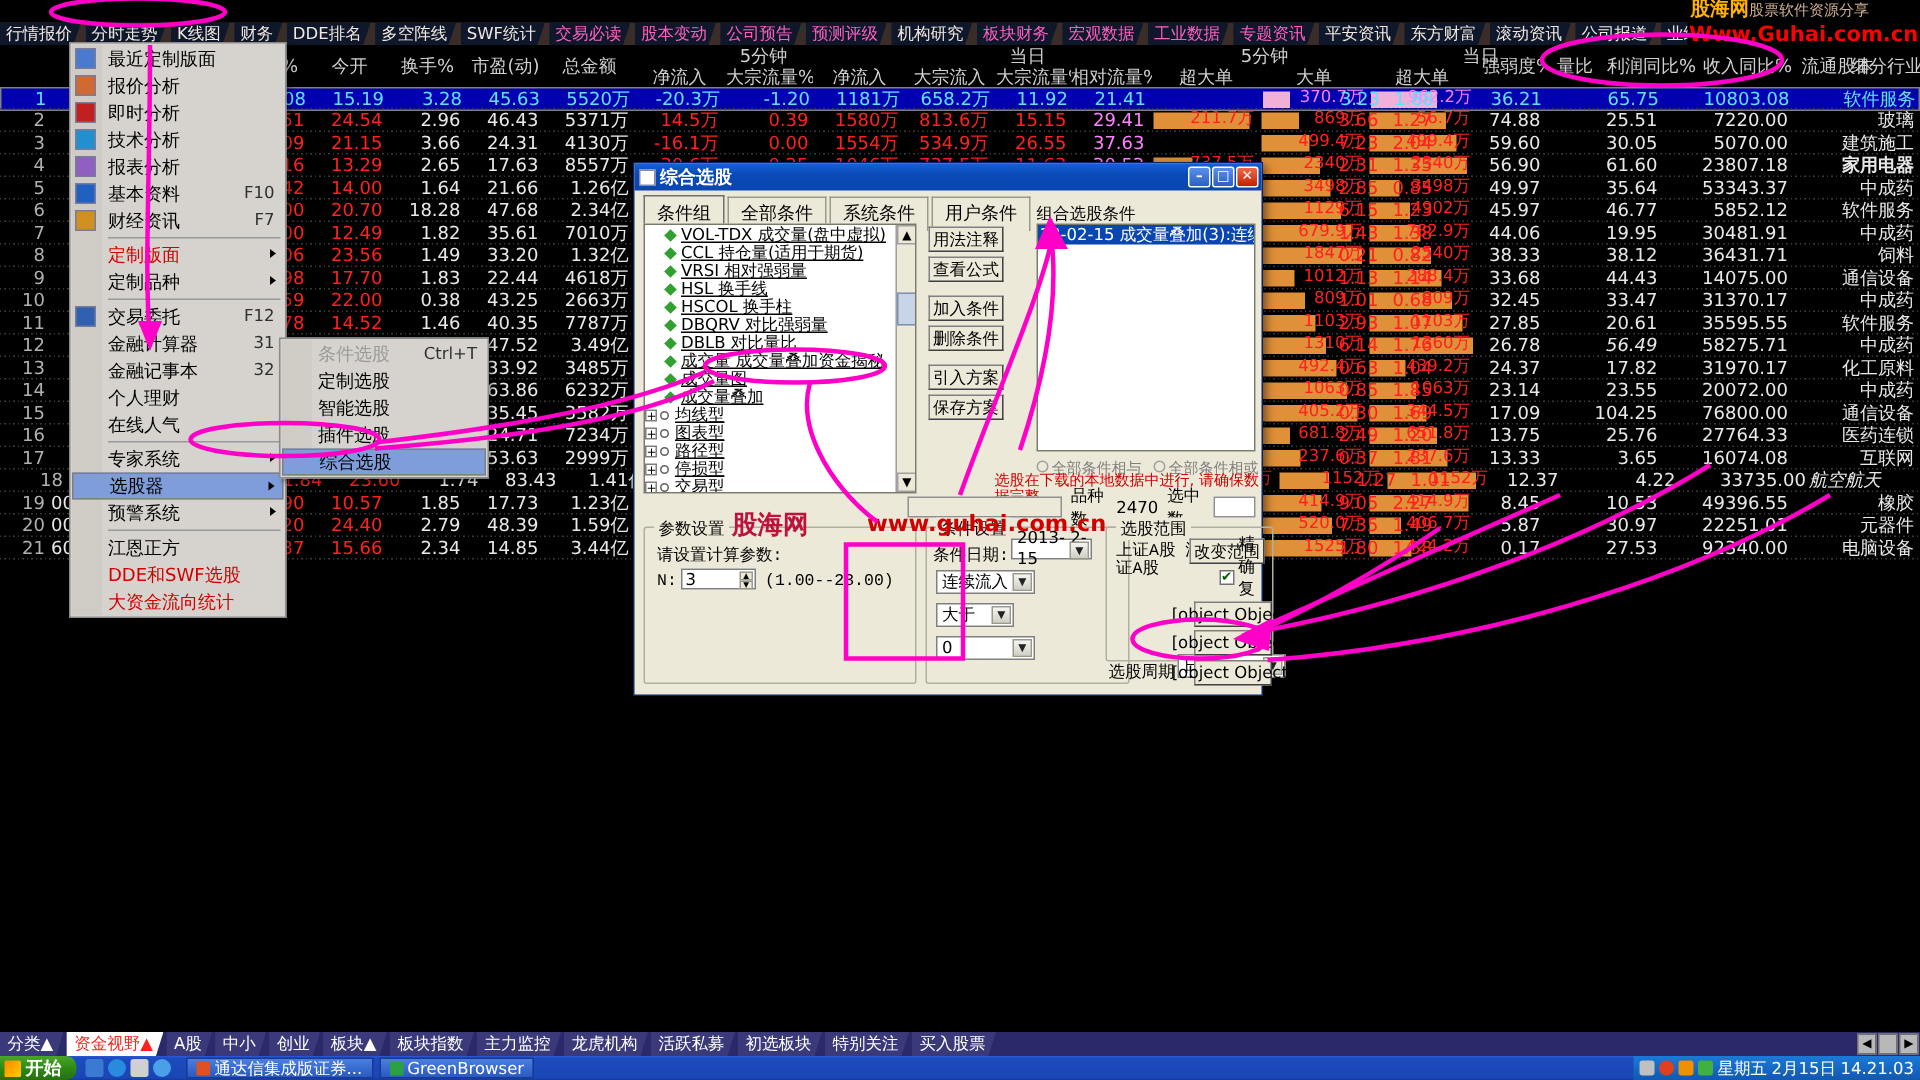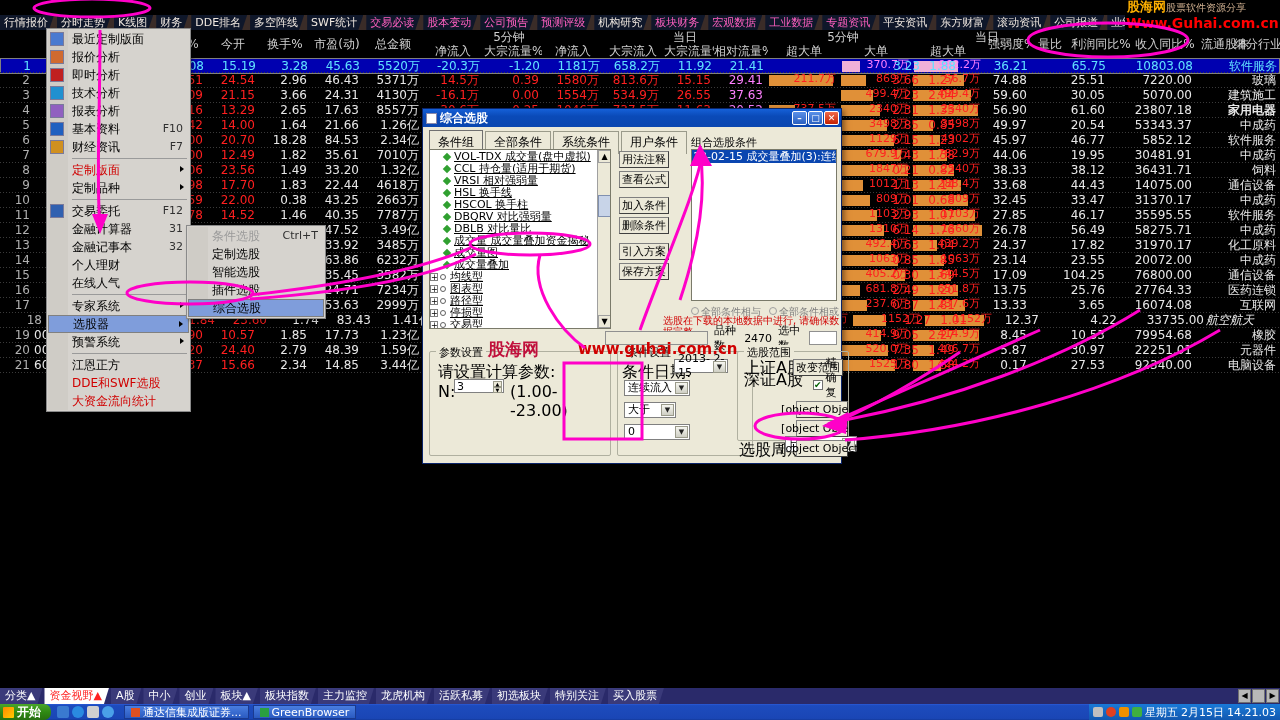--- a/index.html
+++ b/index.html
@@ -186,21 +186,21 @@
   .radio-row { position:absolute; left:268px; top:196px; width:150px; font-size:10px; color:#808080; display:flex; gap:8px;}
   .radio-row .rd { width:8px;height:8px;border:1px solid #a0a0a0;border-radius:50%;display:inline-block;margin-right:2px;}
   .note { position:absolute; left:240px; top:206px; width:180px; font-size:10px; color:#d00000; line-height:11px;}
   .statusline { position:absolute; left:182px; top:222px; width:232px; height:14px; display:flex; align-items:center; font-size:11px;}
   .sbox { height:14px; border:1px solid #909090; background:#ece9d8; }
 
   .fieldset {
     position:absolute; border:1px solid #b0b0a0; border-radius:2px;
   }
   .fslbl { position:absolute; top:-7px; left:6px; background:#ece9d8; font-size:11px; padding:0 3px; color:#000;}
-  .txt { font-size:16px; color:#000; }
+  .txt { font-size:11px; color:#000;font-family:Liberation Mono, monospace; }
   .inp { background:#fff; border:1px solid #808080; font-size:11px; height:14px; line-height:13px; padding-left:2px; color:#000;}
   .sel {
     background:#fff; border:1px solid #808080; font-size:11px; height:16px; line-height:14px;
     padding-left:3px; color:#000; position:relative; display:flex; align-items:center;
   }
   .sel .arw {
     position:absolute; right:1px; top:1px; width:13px; height:12px;
     background:linear-gradient(to bottom,#f6f6f0,#cfcfc4); border:1px solid #9a9a8a;
     display:flex; align-items:center; justify-content:center; font-size:7px; color:#222;
   }
@@ -460,32 +460,32 @@
           <div class="bar bar-orange" style="left: 1px; width: 46px;"></div>
           <span class="bar-lbl c-red">3498万</span>
         </div>
         <div class="cell num c-red" style="left: 912px; width: 70px; padding-right: 3px;">
           <div class="bar bar-orange" style="left: 1px; width: 20px;"></div>
           <span class="bar-lbl c-red">3498万</span>
         </div>
         <div class="cell num c-red" style="left: 880px; width: 42px; padding-right: 3px;">2.85</div>
         <div class="cell num c-red" style="left: 924px; width: 34px; padding-right: 3px;">0.85</div>
         <div class="cell num c-white" style="left: 960px; width: 70px; padding-right: 3px;">49.97</div>
-        <div class="cell num c-white" style="left: 1036px; width: 72px; padding-right: 3px;">20.54</div>
+        <div class="cell num c-white" style="left: 1036px; width: 72px; padding-right: 3px;">35.64</div>
         <div class="cell lft c-white" style="left: 1198px; width: 80px; text-align: right; padding-right: 2px;">中成药</div>
         <div class="cell num c-white" style="left: 1118px; width: 78px; padding-right: 4px;">53343.37</div>
       </div>
       <div class="rowsep" style="top: 74px;"></div>
       <div class="trow" style="top: 75px;">
         <div class="cell num c-gray" style="left: 0px; width: 33px; padding-right: 3px;">6</div>
         <div class="cell num c-white" style="left: 34px; width: 48px; padding-right: 3px;">30</div>
         <div class="cell num c-red" style="left: 156px; width: 50px; padding-right: 3px;">7.00</div>
         <div class="cell num c-red" style="left: 208px; width: 50px; padding-right: 3px;">20.70</div>
         <div class="cell num c-white" style="left: 260px; width: 50px; padding-right: 3px;">18.28</div>
-        <div class="cell num c-white" style="left: 312px; width: 50px; padding-right: 3px;">84.53</div>
+        <div class="cell num c-white" style="left: 312px; width: 50px; padding-right: 3px;">47.68</div>
         <div class="cell num c-white" style="left: 364px; width: 58px; padding-right: 3px;">2.34亿</div>
         <div class="cell num c-red" style="left: 424px; width: 58px; padding-right: 3px;">76.3万</div>
         <div class="cell num c-red" style="left: 484px; width: 58px; padding-right: 3px;">0.56</div>
         <div class="cell num c-red" style="left: 544px; width: 58px; padding-right: 3px;">3062万</div>
         <div class="cell num c-red" style="left: 604px; width: 58px; padding-right: 3px;">668.8万</div>
         <div class="cell num c-red" style="left: 664px; width: 50px; padding-right: 3px;">13.11</div>
         <div class="cell num c-pinkv" style="left: 716px; width: 50px; padding-right: 3px;">28.02</div>
         <div class="cell num c-red" style="left: 768px; width: 70px; padding-right: 3px;">
           <div class="bar bar-orange" style="left: 1px; width: 40px;"></div>
           <span class="bar-lbl c-red">1392万</span>
@@ -664,21 +664,21 @@
           <div class="bar bar-orange" style="left: 1px; width: 36px;"></div>
           <span class="bar-lbl c-red">1103万</span>
         </div>
         <div class="cell num c-red" style="left: 912px; width: 70px; padding-right: 3px;">
           <div class="bar bar-orange" style="left: 1px; width: 62px;"></div>
           <span class="bar-lbl c-red">1103万</span>
         </div>
         <div class="cell num c-red" style="left: 880px; width: 42px; padding-right: 3px;">2.93</div>
         <div class="cell num c-red" style="left: 924px; width: 34px; padding-right: 3px;">1.07</div>
         <div class="cell num c-white" style="left: 960px; width: 70px; padding-right: 3px;">27.85</div>
-        <div class="cell num c-white" style="left: 1036px; width: 72px; padding-right: 3px;">46.17</div>
+        <div class="cell num c-white" style="left: 1036px; width: 72px; padding-right: 3px;">20.61</div>
         <div class="cell lft c-white" style="left: 1198px; width: 80px; text-align: right; padding-right: 2px;">软件服务</div>
         <div class="cell num c-white" style="left: 1118px; width: 78px; padding-right: 4px;">35595.55</div>
       </div>
       <div class="rowsep" style="top: 164px;"></div>
       <div class="trow" style="top: 165px;">
         <div class="cell num c-gray" style="left: 0px; width: 33px; padding-right: 3px;">12</div>
         <div class="cell num c-white" style="left: 34px; width: 48px; padding-right: 3px;">60</div>
         <div class="cell num c-red" style="left: 156px; width: 50px; padding-right: 3px;">6.71</div>
         <div class="cell num c-red" style="left: 208px; width: 50px; padding-right: 3px;">20.01</div>
         <div class="cell num c-white" style="left: 260px; width: 50px; padding-right: 3px;">2.86</div>
@@ -698,21 +698,21 @@
           <div class="bar bar-orange" style="left: 1px; width: 43px;"></div>
           <span class="bar-lbl c-red">1310万</span>
         </div>
         <div class="cell num c-red" style="left: 912px; width: 70px; padding-right: 3px;">
           <div class="bar bar-orange" style="left: 1px; width: 69px;"></div>
           <span class="bar-lbl c-red">1360万</span>
         </div>
         <div class="cell num c-red" style="left: 880px; width: 42px; padding-right: 3px;">6.14</div>
         <div class="cell num c-red" style="left: 924px; width: 34px; padding-right: 3px;">1.76</div>
         <div class="cell num c-white" style="left: 960px; width: 70px; padding-right: 3px;">26.78</div>
-        <div class="cell num c-white" style="left: 1036px; width: 72px; padding-right: 3px;">56.49</div>
+        <div class="cell num c-white" style="left: 1036px; width: 72px; padding-right: 3px; font-style: italic;">56.49</div>
         <div class="cell lft c-white" style="left: 1198px; width: 80px; text-align: right; padding-right: 2px;">中成药</div>
         <div class="cell num c-white" style="left: 1118px; width: 78px; padding-right: 4px;">58275.71</div>
       </div>
       <div class="rowsep" style="top: 179px;"></div>
       <div class="trow" style="top: 180px;">
         <div class="cell num c-gray" style="left: 0px; width: 33px; padding-right: 3px;">13</div>
         <div class="cell num c-white" style="left: 34px; width: 48px; padding-right: 3px;">00</div>
         <div class="cell num c-red" style="left: 156px; width: 50px; padding-right: 3px;">1.50</div>
         <div class="cell num c-red" style="left: 208px; width: 50px; padding-right: 3px;">33.92</div>
         <div class="cell num c-white" style="left: 260px; width: 50px; padding-right: 3px;">3485万</div>
@@ -941,21 +941,21 @@
         </div>
         <div class="cell num c-red" style="left: 912px; width: 70px; padding-right: 3px;">
           <div class="bar bar-orange" style="left: 1px; width: 66px;"></div>
           <span class="bar-lbl c-red">414.9万</span>
         </div>
         <div class="cell num c-red" style="left: 880px; width: 42px; padding-right: 3px;">9.05</div>
         <div class="cell num c-red" style="left: 924px; width: 34px; padding-right: 3px;">2.27</div>
         <div class="cell num c-white" style="left: 960px; width: 70px; padding-right: 3px;">8.45</div>
         <div class="cell num c-white" style="left: 1036px; width: 72px; padding-right: 3px;">10.53</div>
         <div class="cell lft c-white" style="left: 1198px; width: 80px; text-align: right; padding-right: 2px;">橡胶</div>
-        <div class="cell num c-white" style="left: 1118px; width: 78px; padding-right: 4px;">79954.68</div>
+        <div class="cell num c-white" style="left: 1118px; width: 78px; padding-right: 4px;">49396.55</div>
       </div>
       <div class="rowsep" style="top: 284px;"></div>
       <div class="trow" style="top: 285px;">
         <div class="cell num c-gray" style="left: 0px; width: 33px; padding-right: 3px;">20</div>
         <div class="cell num c-white" style="left: 34px; width: 48px; padding-right: 3px;">002273</div>
         <div class="cell lft c-yellow" style="left: 84px; width: 58px; padding-right: 3px; padding-left: 2px;">水晶光电</div>
         <div class="cell num c-red" style="left: 156px; width: 50px; padding-right: 3px;">8.20</div>
         <div class="cell num c-red" style="left: 208px; width: 50px; padding-right: 3px;">24.40</div>
         <div class="cell num c-white" style="left: 260px; width: 50px; padding-right: 3px;">2.79</div>
         <div class="cell num c-white" style="left: 312px; width: 50px; padding-right: 3px;">48.39</div>

